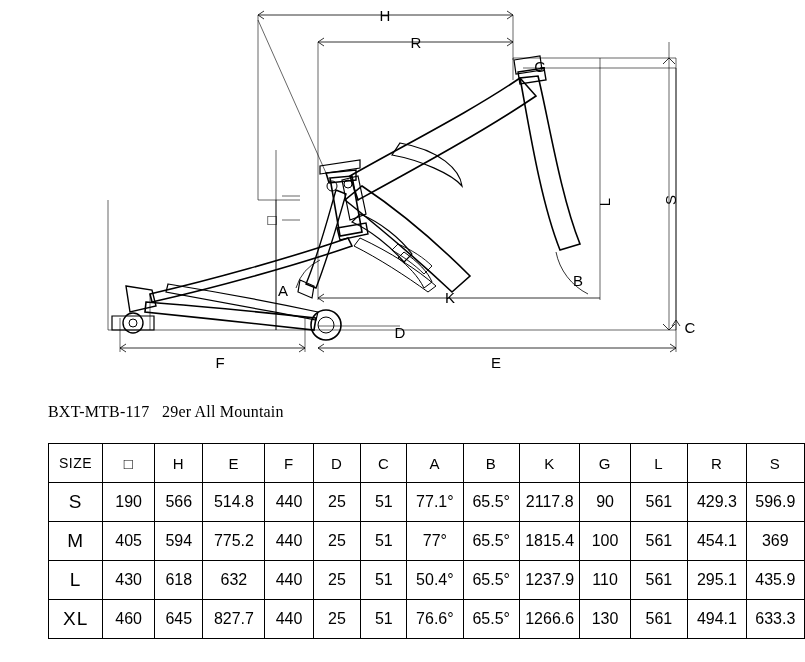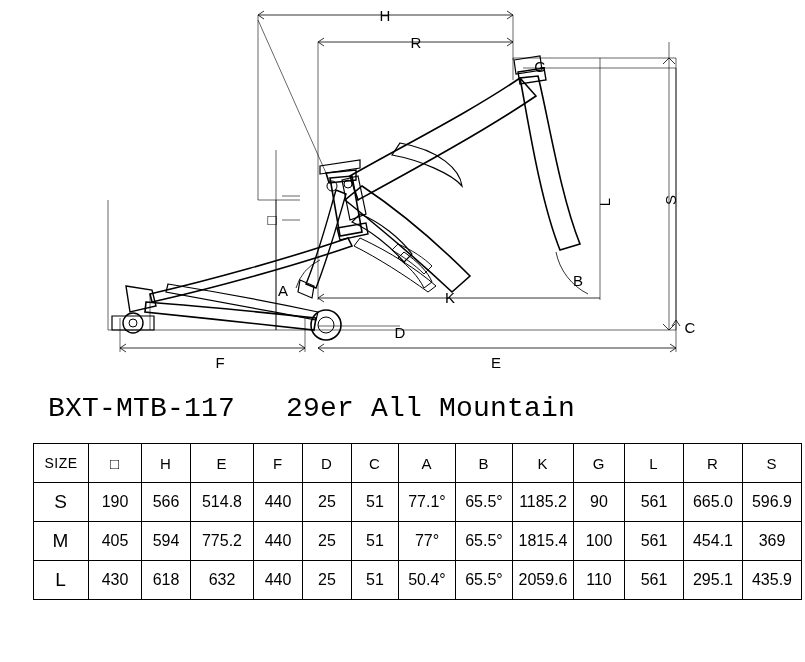--- a/index.html
+++ b/index.html
@@ -23,29 +23,29 @@
   #geometry-drawing {
     position: absolute;
     left: 0;
     top: 0;
     width: 805px;
     height: 390px;
   }
   #title-block {
     position: absolute;
     left: 48px;
-    top: 393px;
-    font-size: 28px;
+    top: 403px;
+    font-size: 16px;
     letter-spacing: 0.2px;
     white-space: pre;
-    font-family: Liberation Mono, monospace;
+    font-family: Liberation Serif, serif;
   }
   #spec-table {
     position: absolute;
-    left: 33px;
+    left: 48px;
     top: 443px;
     border-collapse: collapse;
     font-family: "Liberation Sans", sans-serif;
   }
   #spec-table td {
     border: 1px solid #000000;
     text-align: center;
     vertical-align: middle;
     height: 38px;
     font-size: 16px;
@@ -239,24 +239,24 @@
       <tr>
         <td class="size-col">S</td>
         <td class="c-0">190</td>
         <td class="c-1">566</td>
         <td class="c-2">514.8</td>
         <td class="c-3">440</td>
         <td class="c-4">25</td>
         <td class="c-5">51</td>
         <td class="c-6">77.1°</td>
         <td class="c-7">65.5°</td>
-        <td class="c-8">1185.2</td>
+        <td class="c-8">2117.8</td>
         <td class="c-9">90</td>
         <td class="c-10">561</td>
-        <td class="c-11">665.0</td>
+        <td class="c-11">429.3</td>
         <td class="c-12">596.9</td>
       </tr>
 
       <tr>
         <td class="size-col">M</td>
         <td class="c-0">405</td>
         <td class="c-1">594</td>
         <td class="c-2">775.2</td>
         <td class="c-3">440</td>
         <td class="c-4">25</td>
@@ -273,23 +273,39 @@
       <tr>
         <td class="size-col">L</td>
         <td class="c-0">430</td>
         <td class="c-1">618</td>
         <td class="c-2">632</td>
         <td class="c-3">440</td>
         <td class="c-4">25</td>
         <td class="c-5">51</td>
         <td class="c-6">50.4°</td>
         <td class="c-7">65.5°</td>
-        <td class="c-8">2059.6</td>
+        <td class="c-8">1237.9</td>
         <td class="c-9">110</td>
         <td class="c-10">561</td>
         <td class="c-11">295.1</td>
         <td class="c-12">435.9</td>
       </tr>
 
+      <tr>
+        <td class="size-col">XL</td>
+        <td class="c-0">460</td>
+        <td class="c-1">645</td>
+        <td class="c-2">827.7</td>
+        <td class="c-3">440</td>
+        <td class="c-4">25</td>
+        <td class="c-5">51</td>
+        <td class="c-6">76.6°</td>
+        <td class="c-7">65.5°</td>
+        <td class="c-8">1266.6</td>
+        <td class="c-9">130</td>
+        <td class="c-10">561</td>
+        <td class="c-11">494.1</td>
+        <td class="c-12">633.3</td>
+      </tr>
     </tbody>
   </table>
 
 </div>
 
 </body></html>

